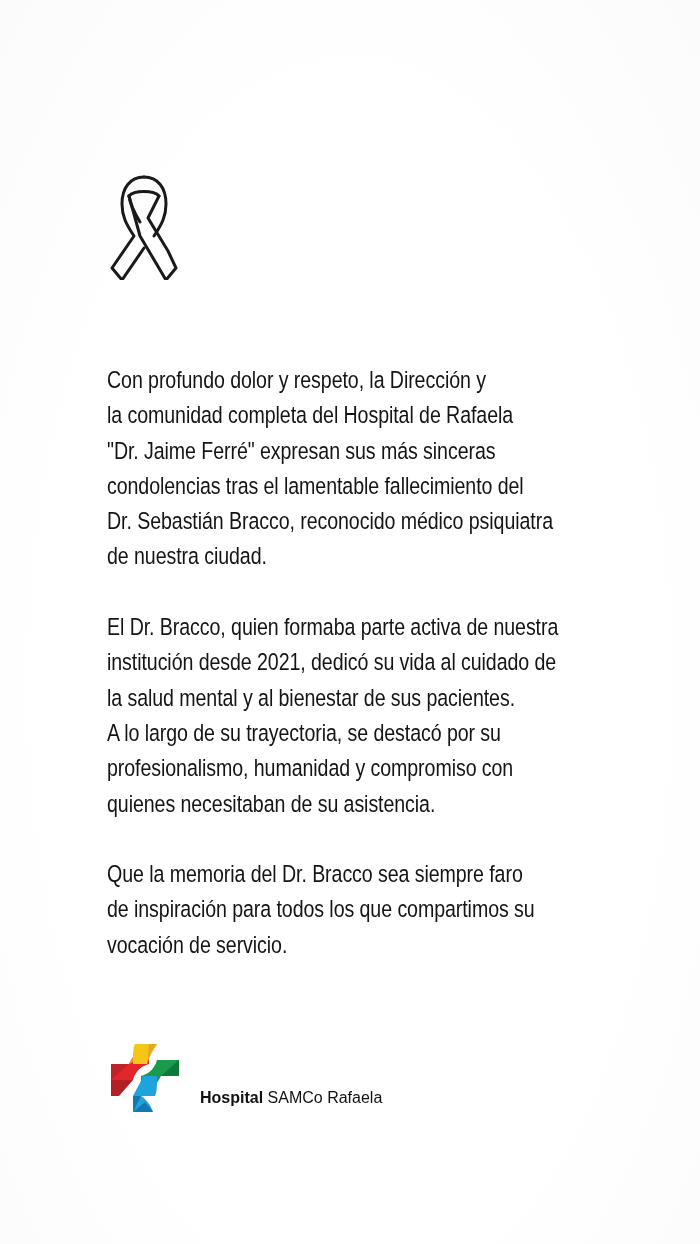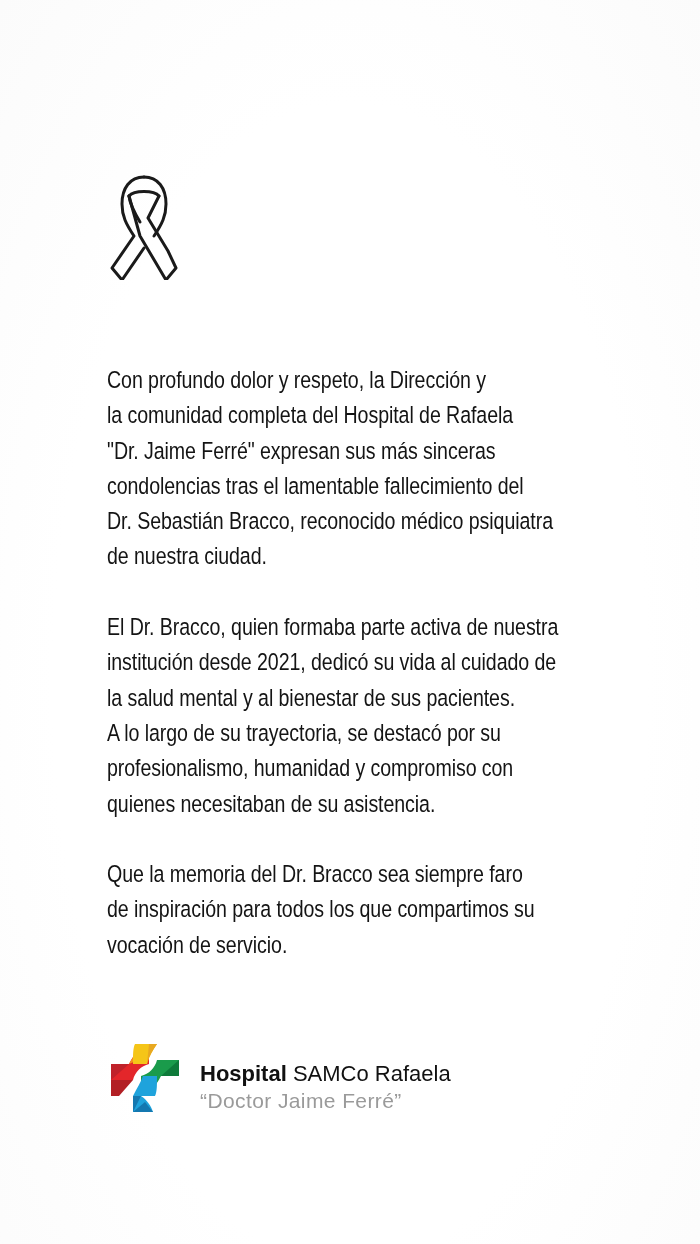--- a/index.html
+++ b/index.html
@@ -49,24 +49,25 @@
     }
     .footer-logo svg { width: 100%; height: 100%; display: block; }
 
     .brand {
       position: absolute;
       left: 200px;
       top: 1060px;
       font-family: "Liberation Sans", sans-serif;
     }
     .brand-line1 {
-      font-size: 22px;
+      font-size: 16px;
       line-height: 28px;
       color: #111111;
       white-space: nowrap;
+      margin-top: 24px;
     }
     .brand-bold { font-weight: 700; }
     .brand-regular { font-weight: 400; }
     .brand-line2 {
       font-size: 21px;
       line-height: 26px;
       color: #9a9a9a;
       white-space: nowrap;
       letter-spacing: 0.4px;
     }
@@ -130,14 +131,13 @@
     <path d="M32 54 L24 54 L24 70 L44 70 C42 64 38 58 32 54 Z" fill="#1fa3dc"></path>
     <path d="M24 54 L32 54 L24 70 Z" fill="#1478b0"></path>
     <path d="M44 70 L24 70 L36 60 Z" fill="#1478b0"></path>
   </svg>
 </div>
 
 <div class="brand">
   <div class="brand-line1">
     <span class="brand-bold">Hospital</span><span class="brand-regular"> SAMCo Rafaela</span>
   </div>
-  <div class="brand-line2">“Doctor Jaime Ferré”</div>
 </div>
 
 </body></html>

